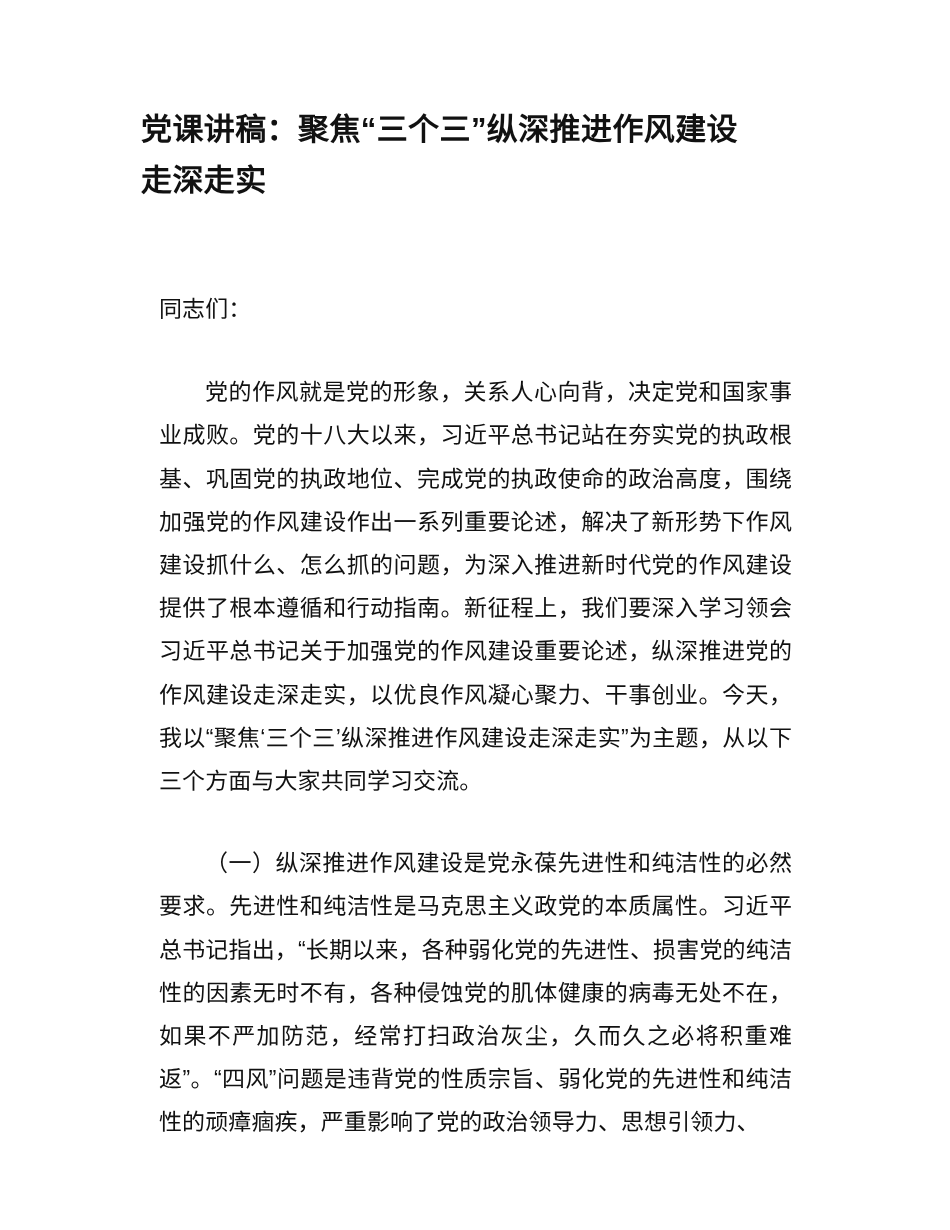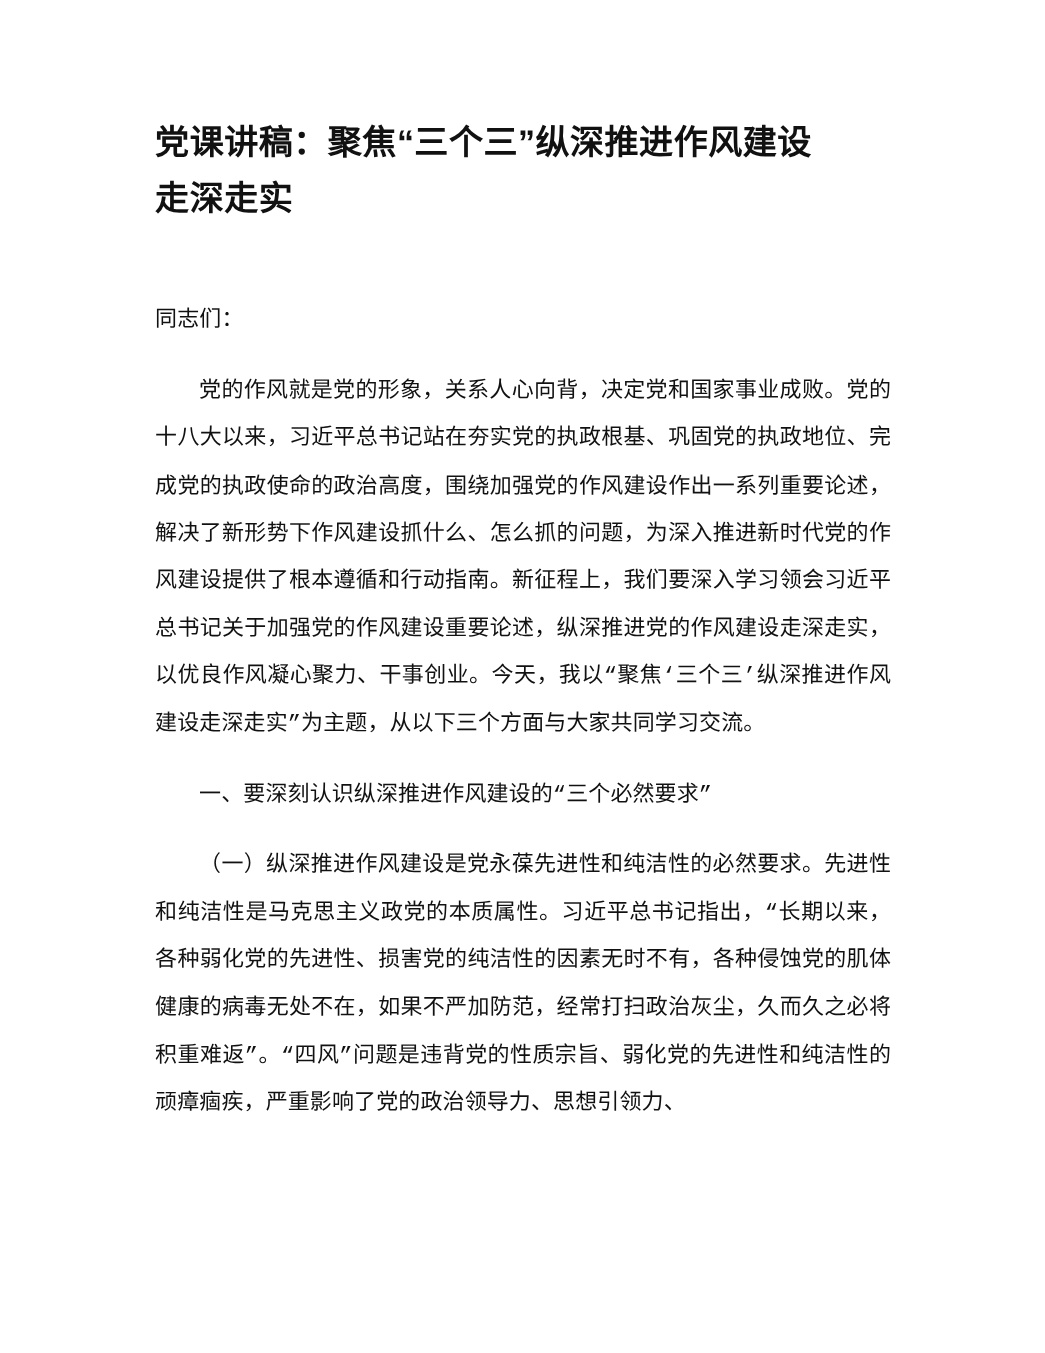--- a/index.html
+++ b/index.html
@@ -37,27 +37,27 @@
     text-align: left;
     letter-spacing: 0.4px;
     margin: 0;
     padding-top: 104px;
     color: #111111;
     white-space: pre-line;
   }
 
   
   .para {
-    font-family: Liberation Mono, monospace;
-    font-size: 20px;
+    font-family: Liberation Sans, sans-serif;
+    font-size: 23px;
     line-height: 43.2px;
     text-align: justify;
     text-justify: inter-ideograph;
     text-align-last: left;
-    margin: 0;
+    margin: 18px;
     color: #111111;
     letter-spacing: 0.1px;
   }
 
   .para.salutation {
     text-indent: 0;
     padding-top: 64px;
   }
 
   .para.indent {
@@ -83,18 +83,17 @@
 <div class="page">
   <div class="doc-body">
 
     <h1 class="doc-title">党课讲稿：聚焦“三个三”纵深推进作风建设
 走深走实</h1>
 
     <p class="para salutation">同志们：</p>
 
     <p class="para indent spacer-top">党的作风就是党的形象，关系人心向背，决定党和国家事业成败。党的十八大以来，习近平总书记站在夯实党的执政根基、巩固党的执政地位、完成党的执政使命的政治高度，围绕加强党的作风建设作出一系列重要论述，解决了新形势下作风建设抓什么、怎么抓的问题，为深入推进新时代党的作风建设提供了根本遵循和行动指南。新征程上，我们要深入学习领会习近平总书记关于加强党的作风建设重要论述，纵深推进党的作风建设走深走实，以优良作风凝心聚力、干事创业。今天，我以“聚焦‘三个三’纵深推进作风建设走深走实”为主题，从以下三个方面与大家共同学习交流。</p>
 
-    <p class="para heading-num">一、要深刻认识纵深推进作风建设的“三个必然要求”</p>
 
     <p class="para indent gap">（一）纵深推进作风建设是党永葆先进性和纯洁性的必然要求。先进性和纯洁性是马克思主义政党的本质属性。习近平总书记指出，“长期以来，各种弱化党的先进性、损害党的纯洁性的因素无时不有，各种侵蚀党的肌体健康的病毒无处不在，如果不严加防范，经常打扫政治灰尘，久而久之必将积重难返”。“四风”问题是违背党的性质宗旨、弱化党的先进性和纯洁性的顽瘴痼疾，严重影响了党的政治领导力、思想引领力、</p>
 
   </div>
 </div>
 
 </body></html>

